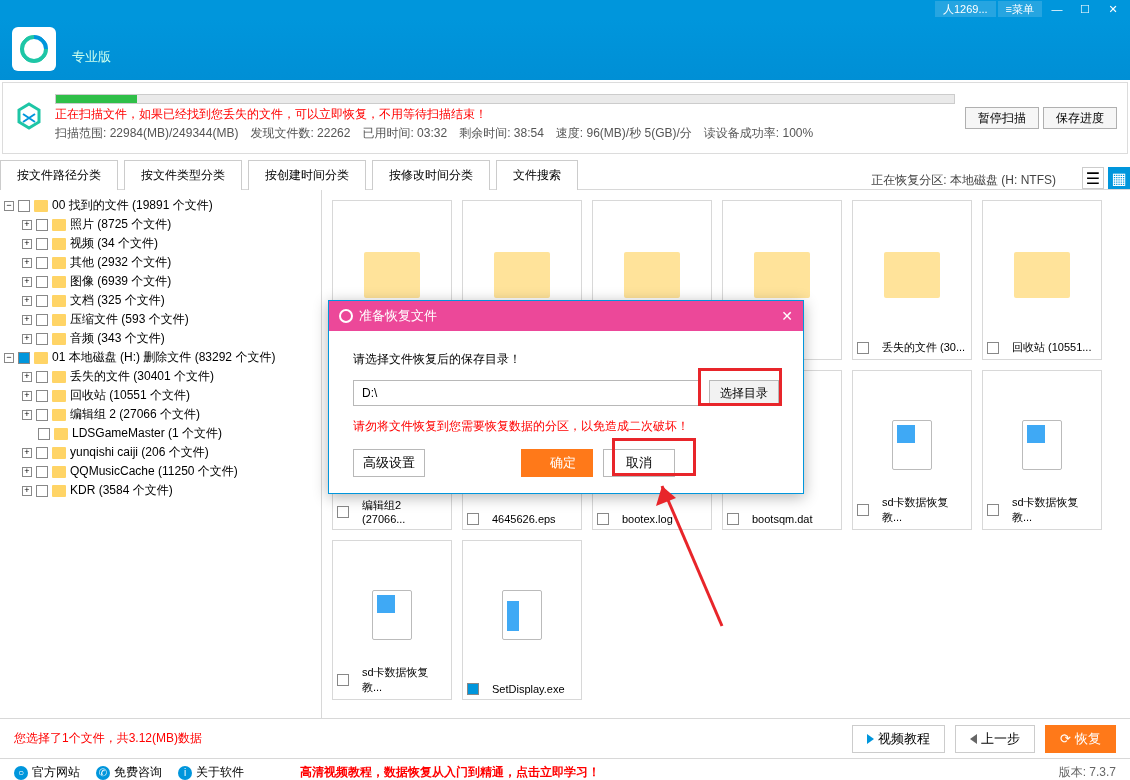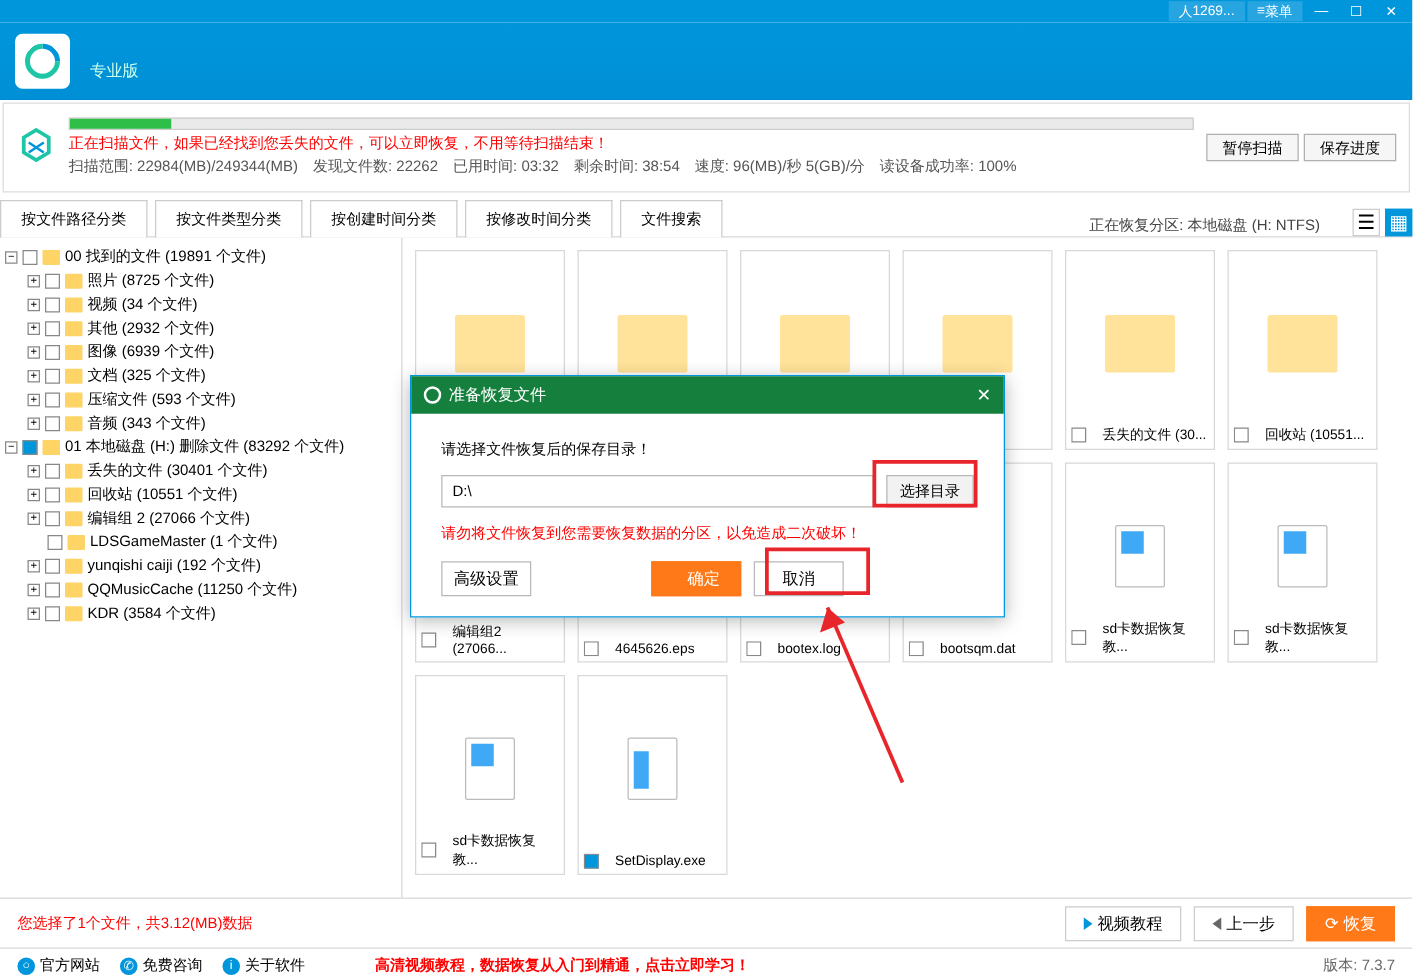--- a/index.html
+++ b/index.html
@@ -61,21 +61,21 @@
 .tri.r { border-left: 7px solid #0096DC; } .tri.l { border-right: 7px solid #666; }
 
 .bottom-bar { height: 28px; border-top: 1px solid #d8d8d8; display: flex; align-items: center; padding: 0 14px; gap: 16px; font-size: 12px; }
 .blink { display: flex; align-items: center; gap: 4px; cursor: pointer; }
 .blink .ico { width: 14px; height: 14px; border-radius: 50%; background: #0096DC; color: #fff; display: flex; align-items: center; justify-content: center; font-size: 10px; }
 .promo { color: #FF0000; margin-left: 40px; font-weight: bold; }
 .version { margin-left: auto; color: #666; }
 
 
 .dialog { position: absolute; left: 328px; top: 300px; width: 476px; background: #fff; border: 1px solid #0096DC; box-shadow: 0 3px 14px rgba(0,0,0,0.3); z-index: 10; }
-.dlg-title { height: 30px; background: #15803d; color: #fff; display: flex; align-items: center; padding: 0 10px; font-size: 13px; }
+.dlg-title { height: 30px; background: #ec4899; color: #fff; display: flex; align-items: center; padding: 0 10px; font-size: 13px; }
 .dlg-title .dlg-ic { width: 14px; height: 14px; border: 2px solid #fff; border-radius: 50%; margin-right: 6px; }
 .dlg-close { margin-left: auto; cursor: pointer; font-size: 14px; }
 .dlg-body { padding: 20px 24px 16px; font-size: 12px; }
 .dlg-row { display: flex; gap: 10px; margin: 12px 0; align-items: center; }
 .dlg-input { flex: 1; height: 26px; border: 1px solid #b8b8b8; padding: 0 8px; font-size: 12px; }
 .dlg-browse { width: 70px; height: 26px; border: 1px solid #b8b8b8; background: #f2f2f2; cursor: pointer; font-size: 12px; }
 .dlg-warn { color: #FF0000; margin-bottom: 14px; }
 .dlg-actions { display: flex; gap: 10px; justify-content: flex-start; }
 .dlg-btn { width: 72px; height: 28px; border: 1px solid #b8b8b8; background: #fff; font-size: 13px; cursor: pointer; }
 .dlg-btn.ok { background: #FF7919; color: #fff; border-color: #FF7919; margin-left: 86px; padding-left: 12px; }
@@ -214,21 +214,21 @@
     <div class="tree-node indent-1">
         <span class="no-exp"></span>
         <span class="chk"></span>
         <span class="folder-ic"></span>
         <span>LDSGameMaster    (1 个文件)</span>
       </div>
     <div class="tree-node indent-1">
         <span class="expander">+</span>
         <span class="chk"></span>
         <span class="folder-ic"></span>
-        <span>yunqishi caiji    (192 个文件)</span>
+        <span>yunqishi caiji    (206 个文件)</span>
       </div>
     <div class="tree-node indent-1">
         <span class="expander">+</span>
         <span class="chk"></span>
         <span class="folder-ic"></span>
         <span>QQMusicCache    (11250 个文件)</span>
       </div>
     <div class="tree-node indent-1">
         <span class="expander">+</span>
         <span class="chk"></span>

